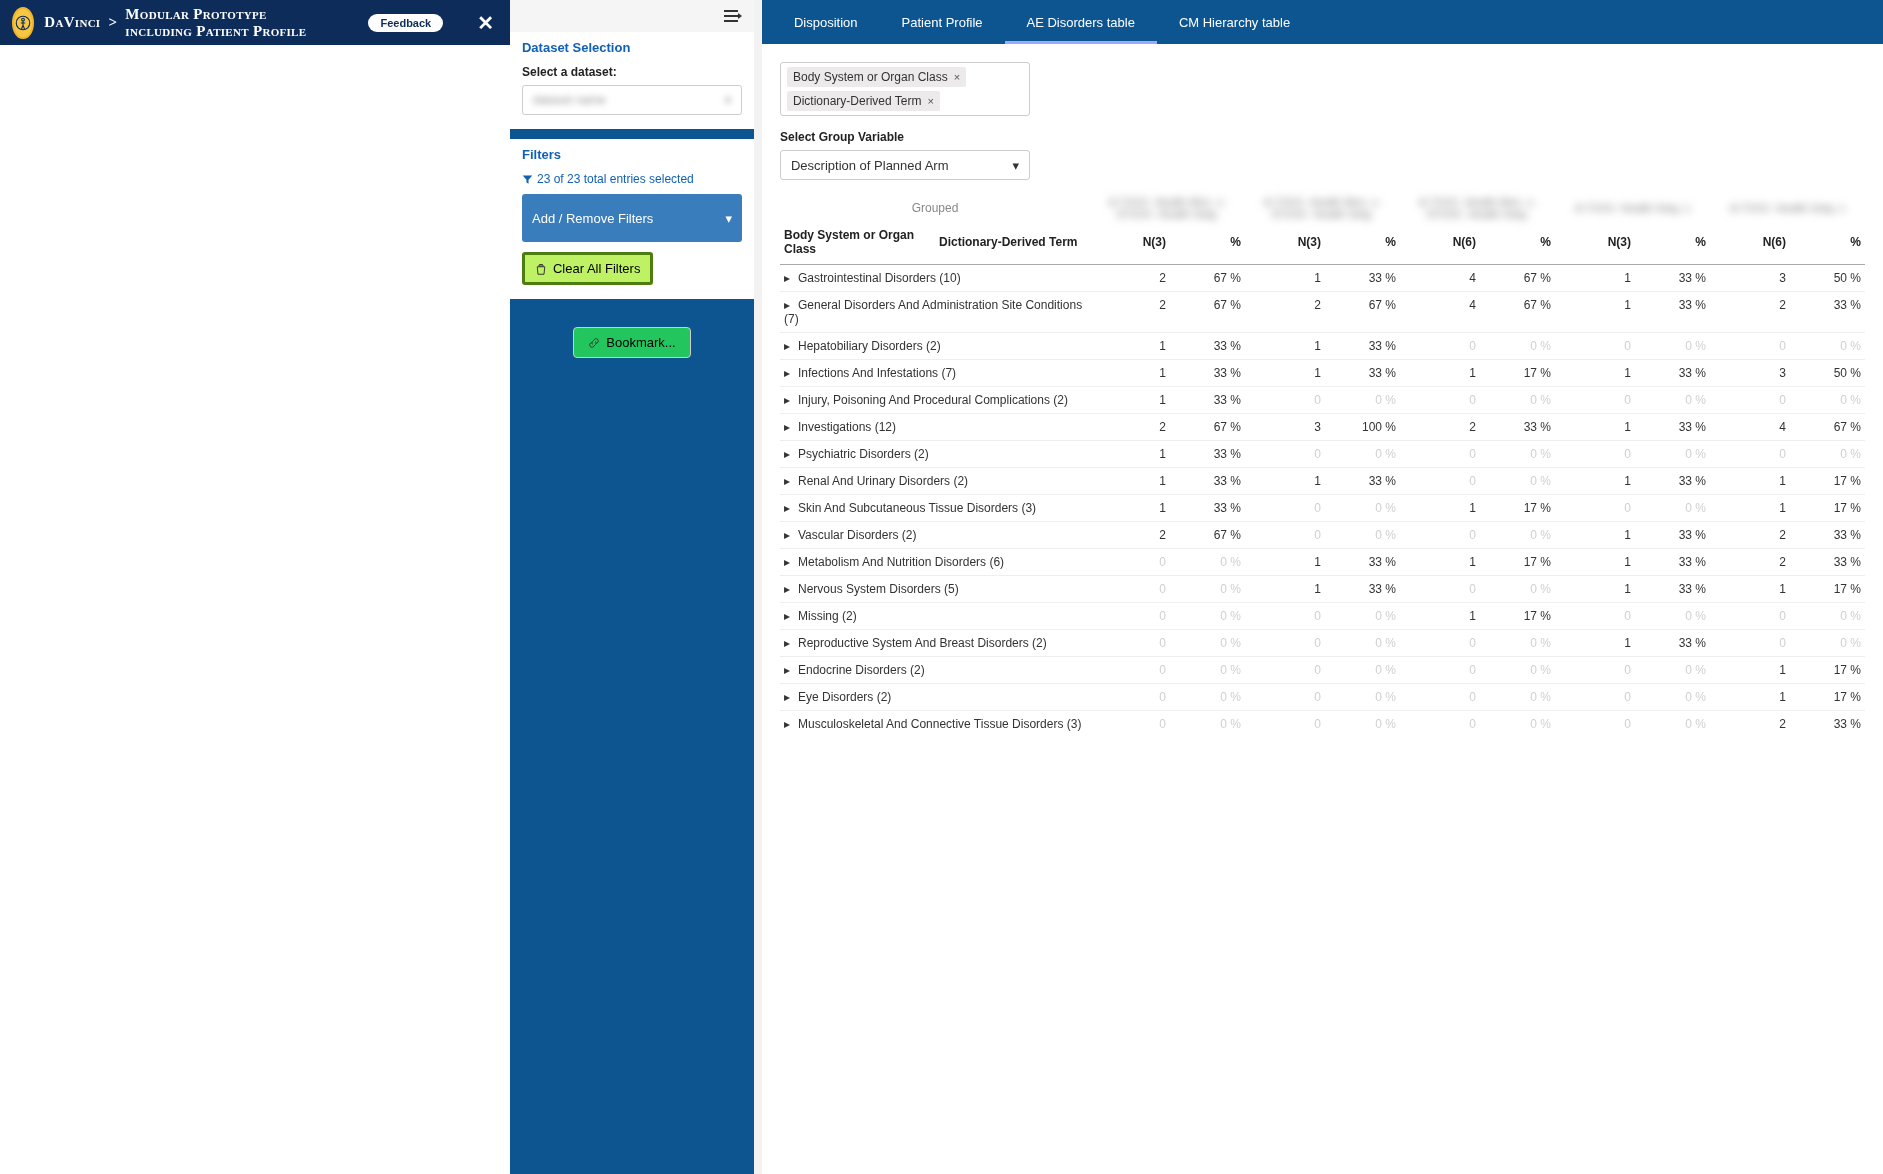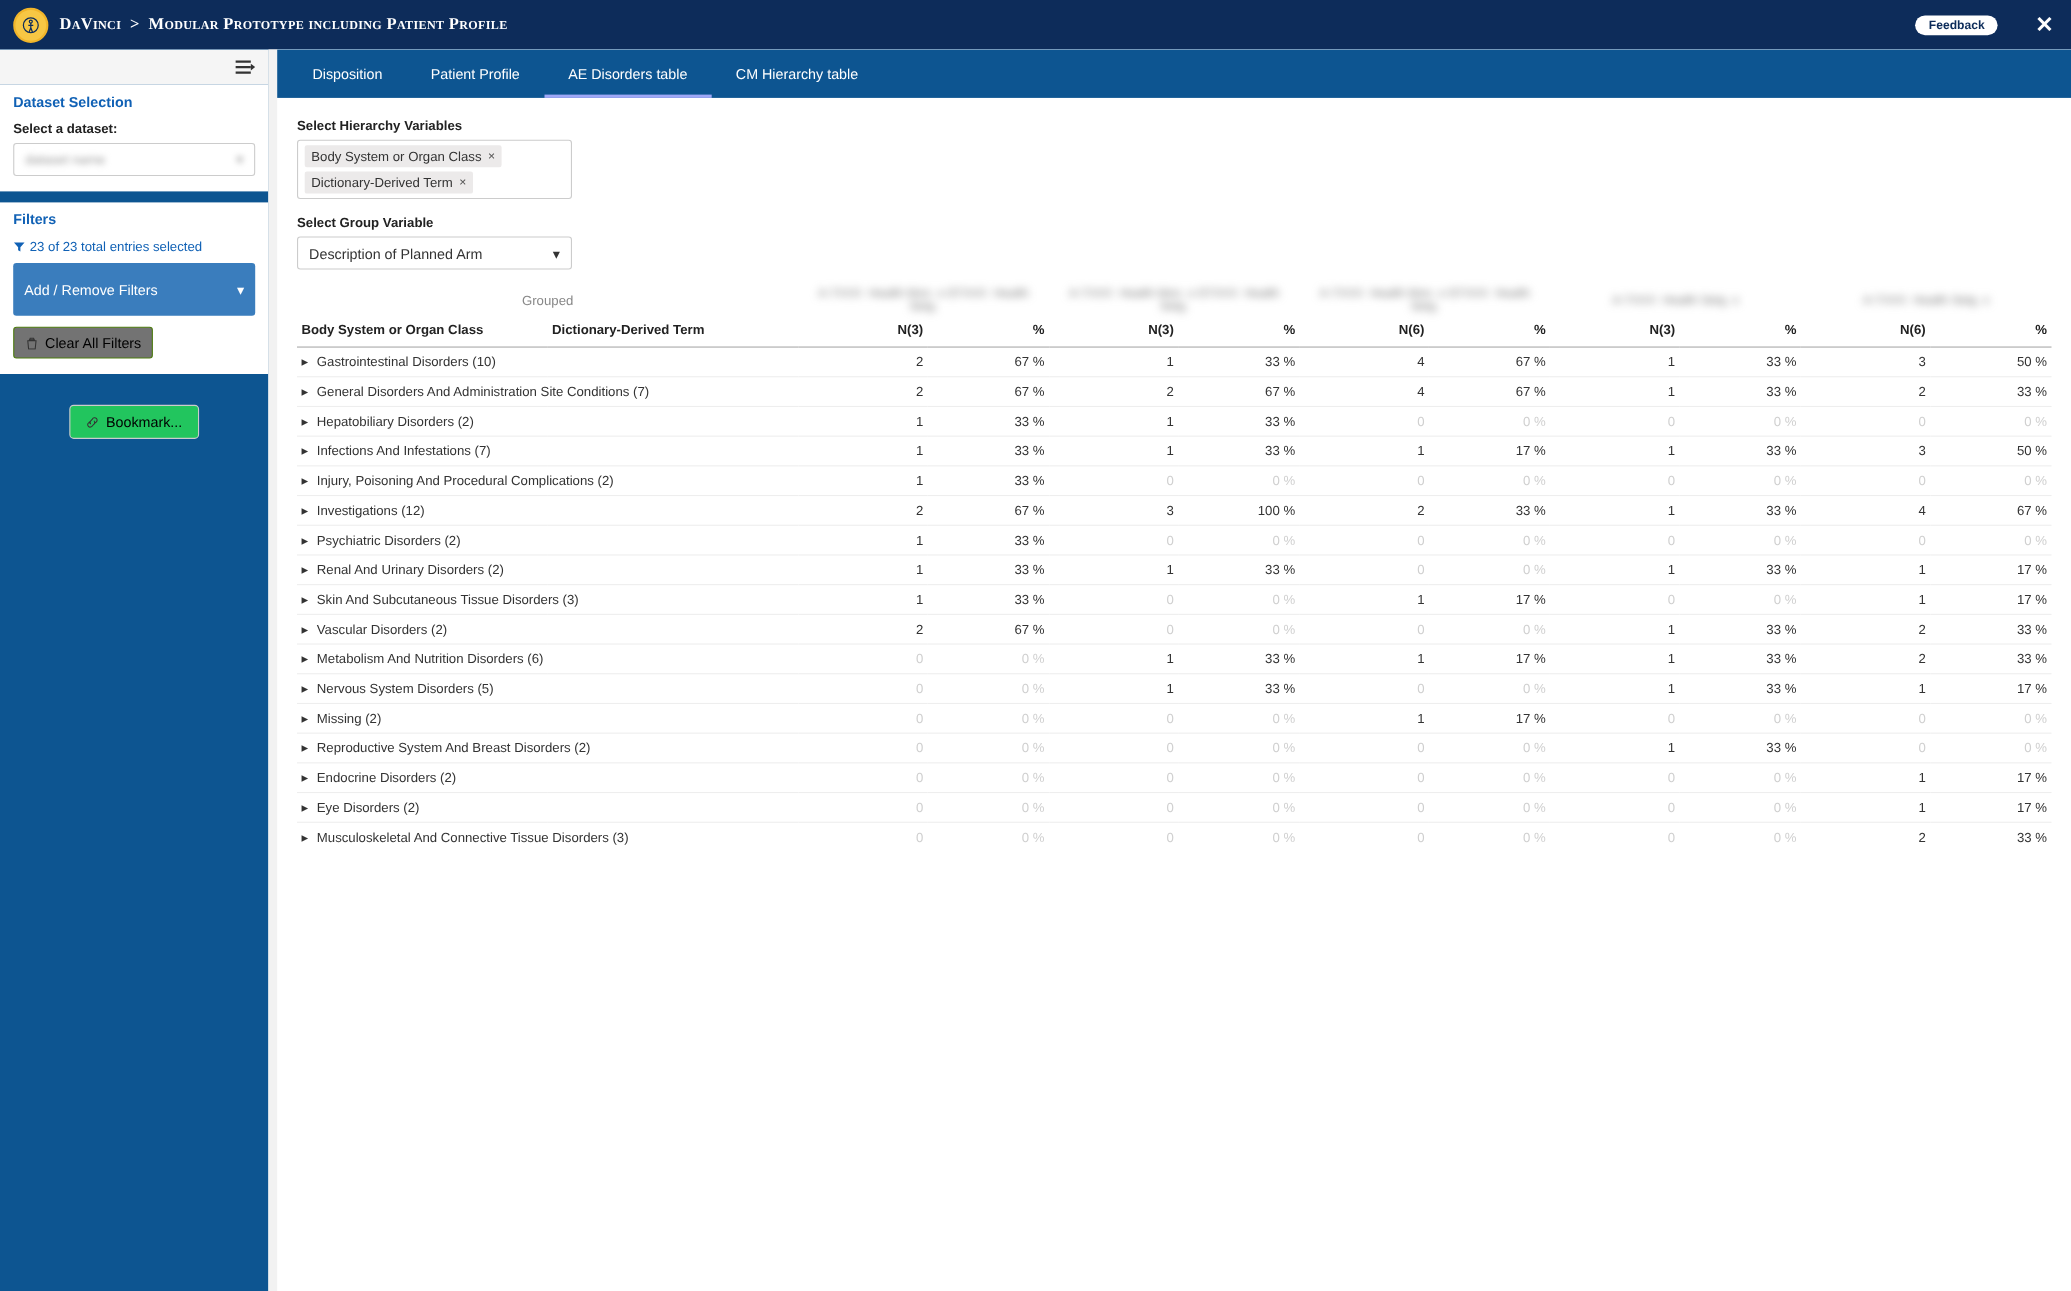--- a/index.html
+++ b/index.html
@@ -4,21 +4,21 @@
 <style>
   * { box-sizing: border-box; margin: 0; padding: 0; }
   html, body { height: 100%; }
   body {
     font-family: "Segoe UI", Arial, sans-serif;
     font-size: 13px;
     color: #333;
     background: #fff;
     overflow: hidden;
   }
-  .app { display: flex; flex-direction: column; height: 100vh; }
+  .app { display: flex; flex-direction: row; height: 100vh; }
 
   
   .header {
     background: #0d2c5a;
     color: #fff;
     height: 45px;
     display: flex;
     align-items: center;
     padding: 0 12px;
     gap: 10px;
@@ -106,22 +106,22 @@
     color: #fff;
     border-radius: 3px;
     height: 48px;
     display: flex; align-items: center; justify-content: space-between;
     padding: 0 10px;
     font-size: 13px;
     cursor: pointer;
     margin-bottom: 10px;
   }
   .clear-btn {
-    background: #737373;
-    border: 1px solid #4d7c0f;
+    background: #bef264;
+    border: 3px solid #4d7c0f;
     border-radius: 3px;
     padding: 6px 10px;
     font-size: 13px;
     display: inline-flex; align-items: center; gap: 6px;
     cursor: pointer;
   }
   .bookmark-wrap {
     background: transparent;
     padding: 18px 0;
     display: flex; justify-content: center;
@@ -336,21 +336,20 @@
     <main class="main">
      <div class="content-wrap">
       <div class="tabs" id="tabs">
             <div class="tab">Disposition</div>
             <div class="tab">Patient Profile</div>
             <div class="tab active">AE Disorders table</div>
             <div class="tab">CM Hierarchy table</div>
           </div>
 
       <div class="controls">
-        <span class="ctrl-label">Select Hierarchy Variables</span>
         <div class="chips-box" id="chips">
               <span class="chip">
                 <span>Body System or Organ Class</span>
                 <span class="x">×</span>
               </span>
               <span class="chip">
                 <span>Dictionary-Derived Term</span>
                 <span class="x">×</span>
               </span>
             </div>

